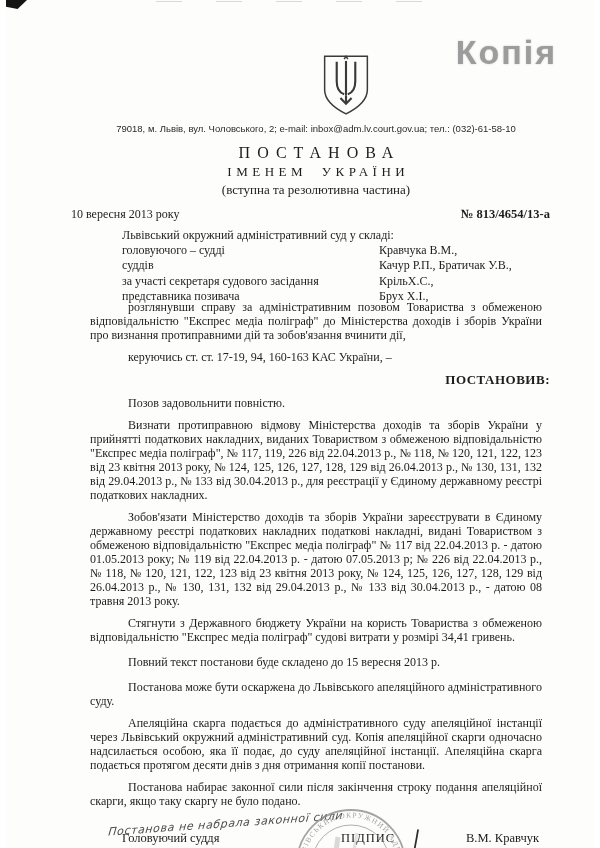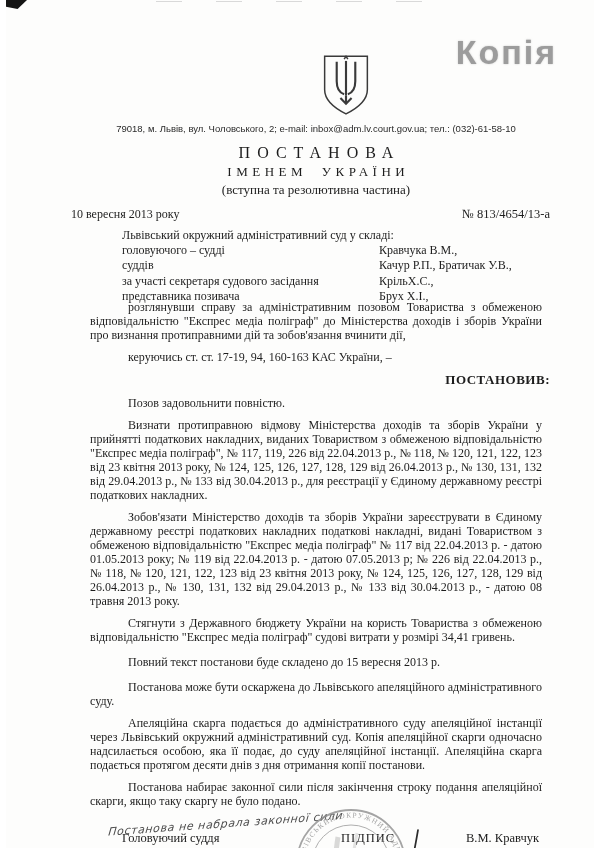--- a/index.html
+++ b/index.html
@@ -29,21 +29,21 @@
   .court-name { margin-top:4px; text-align:center; font-weight:700; font-size:17px; letter-spacing:.4px; }
   .court-address { margin-top:5px; text-align:center;
     font-family:"Liberation Sans","DejaVu Sans",sans-serif; font-size:9.5px; color:#2a2a2a; }
 
   .doc-type { margin-top:10px; text-align:center; font-size:16px; letter-spacing:7px; text-indent:7px; }
   .in-name  { margin-top:2px; text-align:center; font-size:13px; letter-spacing:4.5px; word-spacing:7px; text-indent:4.5px; }
   .subtitle { margin-top:2px; text-align:center; font-size:13px; }
 
   .date-row { margin-top:9px; display:flex; justify-content:space-between; align-items:baseline; }
   .date-row .date { font-size:12px; margin-left:-11px; }
-  .date-row .case-no { font-size:12.5px; font-weight:400; }
+  .date-row .case-no { font-size:12.5px; font-weight:700; }
 
   .composition { margin-top:6px; margin-left:40px; font-size:12px; line-height:15.2px; }
   .comp-row { display:grid; grid-template-columns:257px 1fr; }
 
   .para { margin:8px; font-size:12px; line-height:14px; text-align:justify; text-indent:38px; }
   .para.gap { margin-top:11px; }
   .resolved-heading { margin:7px 0 4px; text-align:right; font-weight:700; font-size:13px; letter-spacing:.5px; }
 
   
   .sig-area { position:relative; margin-top:0; height:152px; font-size:12.5px; }

